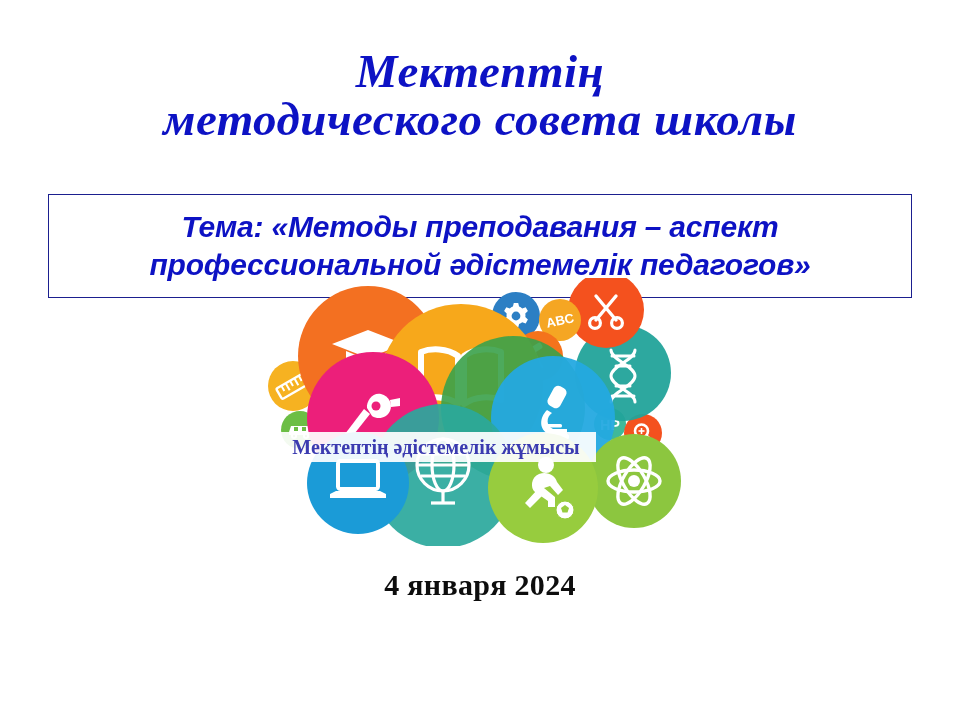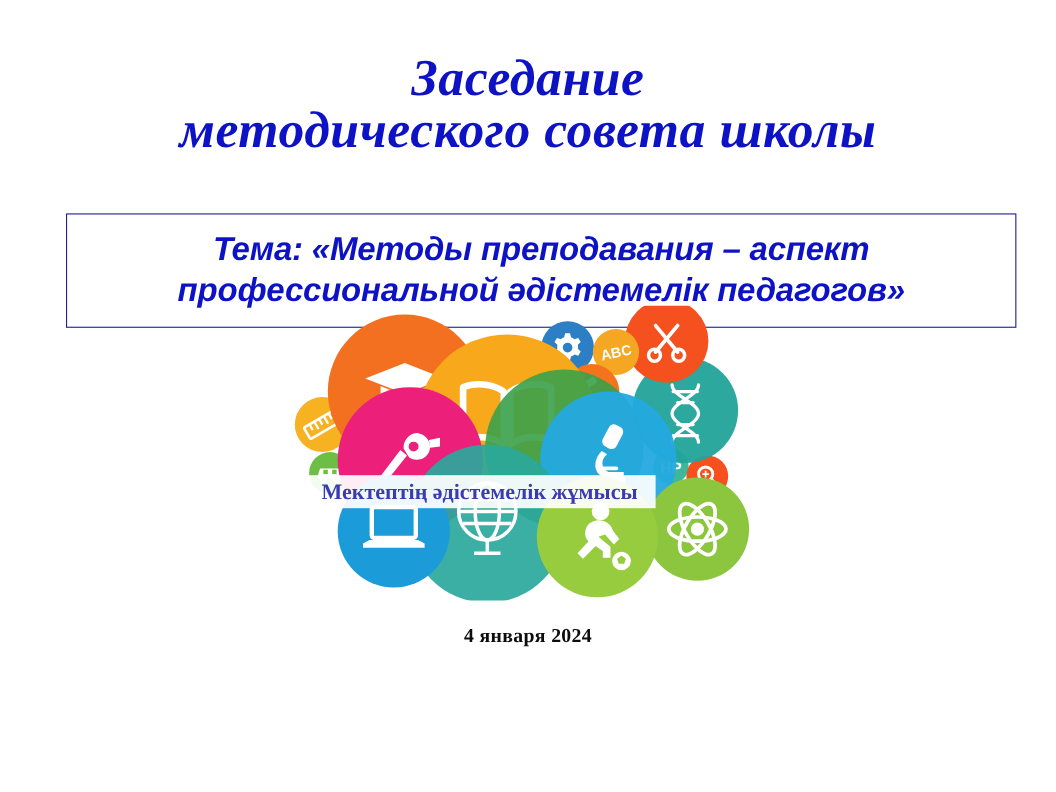--- a/index.html
+++ b/index.html
@@ -40,21 +40,21 @@
     font-weight: bold;
     letter-spacing: 0.5px;
     white-space: nowrap;
   }
   .title-line-1 { font-size: 47px; }
   .title-line-2 { font-size: 47px; margin-top: 0; }
 
   
   .subtitle-box {
     position: absolute;
-    left: 60px;
+    left: 48px;
     top: 194px;
     width: 864px;
     height: 104px;
     box-sizing: border-box;
     border: 1.5px solid #1b1f8f;
     background: #ffffff;
     display: flex;
     flex-direction: column;
     align-items: center;
     justify-content: center;
@@ -85,31 +85,31 @@
   
   .date-line {
     position: absolute;
     left: 0;
     top: 568px;
     width: 960px;
     text-align: center;
     color: #0d0d0d;
     font-family: "Liberation Serif", "DejaVu Serif", serif;
     font-weight: bold;
-    font-size: 18px;
+    font-size: 30px;
     letter-spacing: 0.3px;
   }
 </style>
 </head>
 <body>
 
 <div class="slide">
 
   <div class="title-block">
-    <span class="title-line title-line-1">Заседание</span>
+    <span class="title-line title-line-1">Мектептің</span>
     <span class="title-line title-line-2">методического совета школы</span>
   </div>
 
   <div class="subtitle-box">
     <span class="subtitle-line">Тема: «Методы преподавания – аспект</span>
     <span class="subtitle-line">профессиональной әдістемелік педагогов»</span>
   </div>
 
   <div class="graphic">
     <svg viewBox="0 0 470 268" xmlns="http://www.w3.org/2000/svg">

